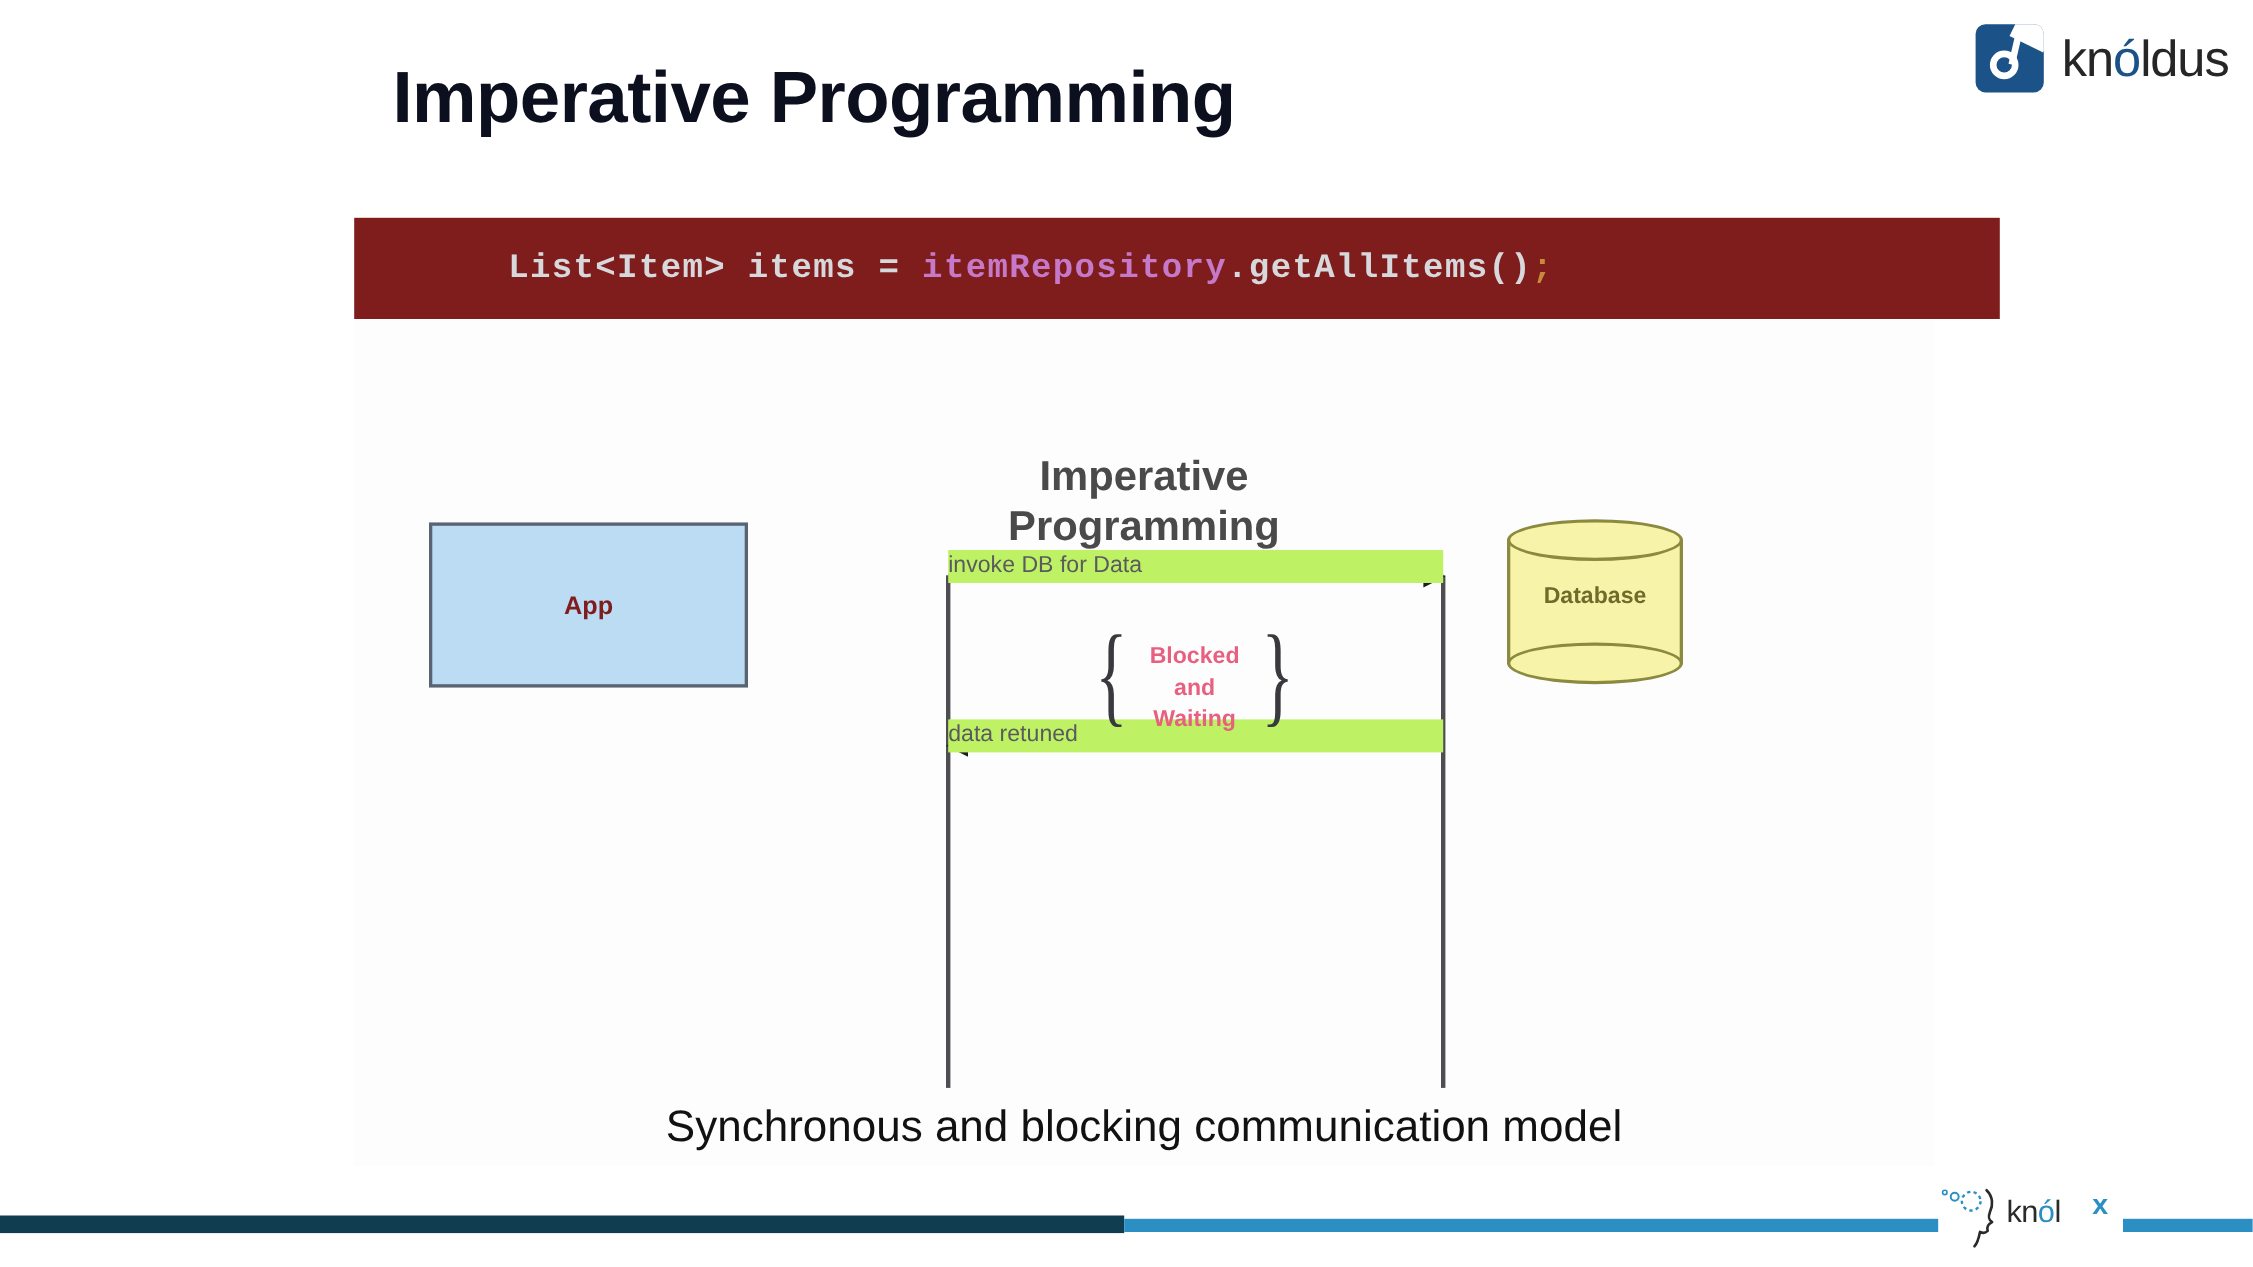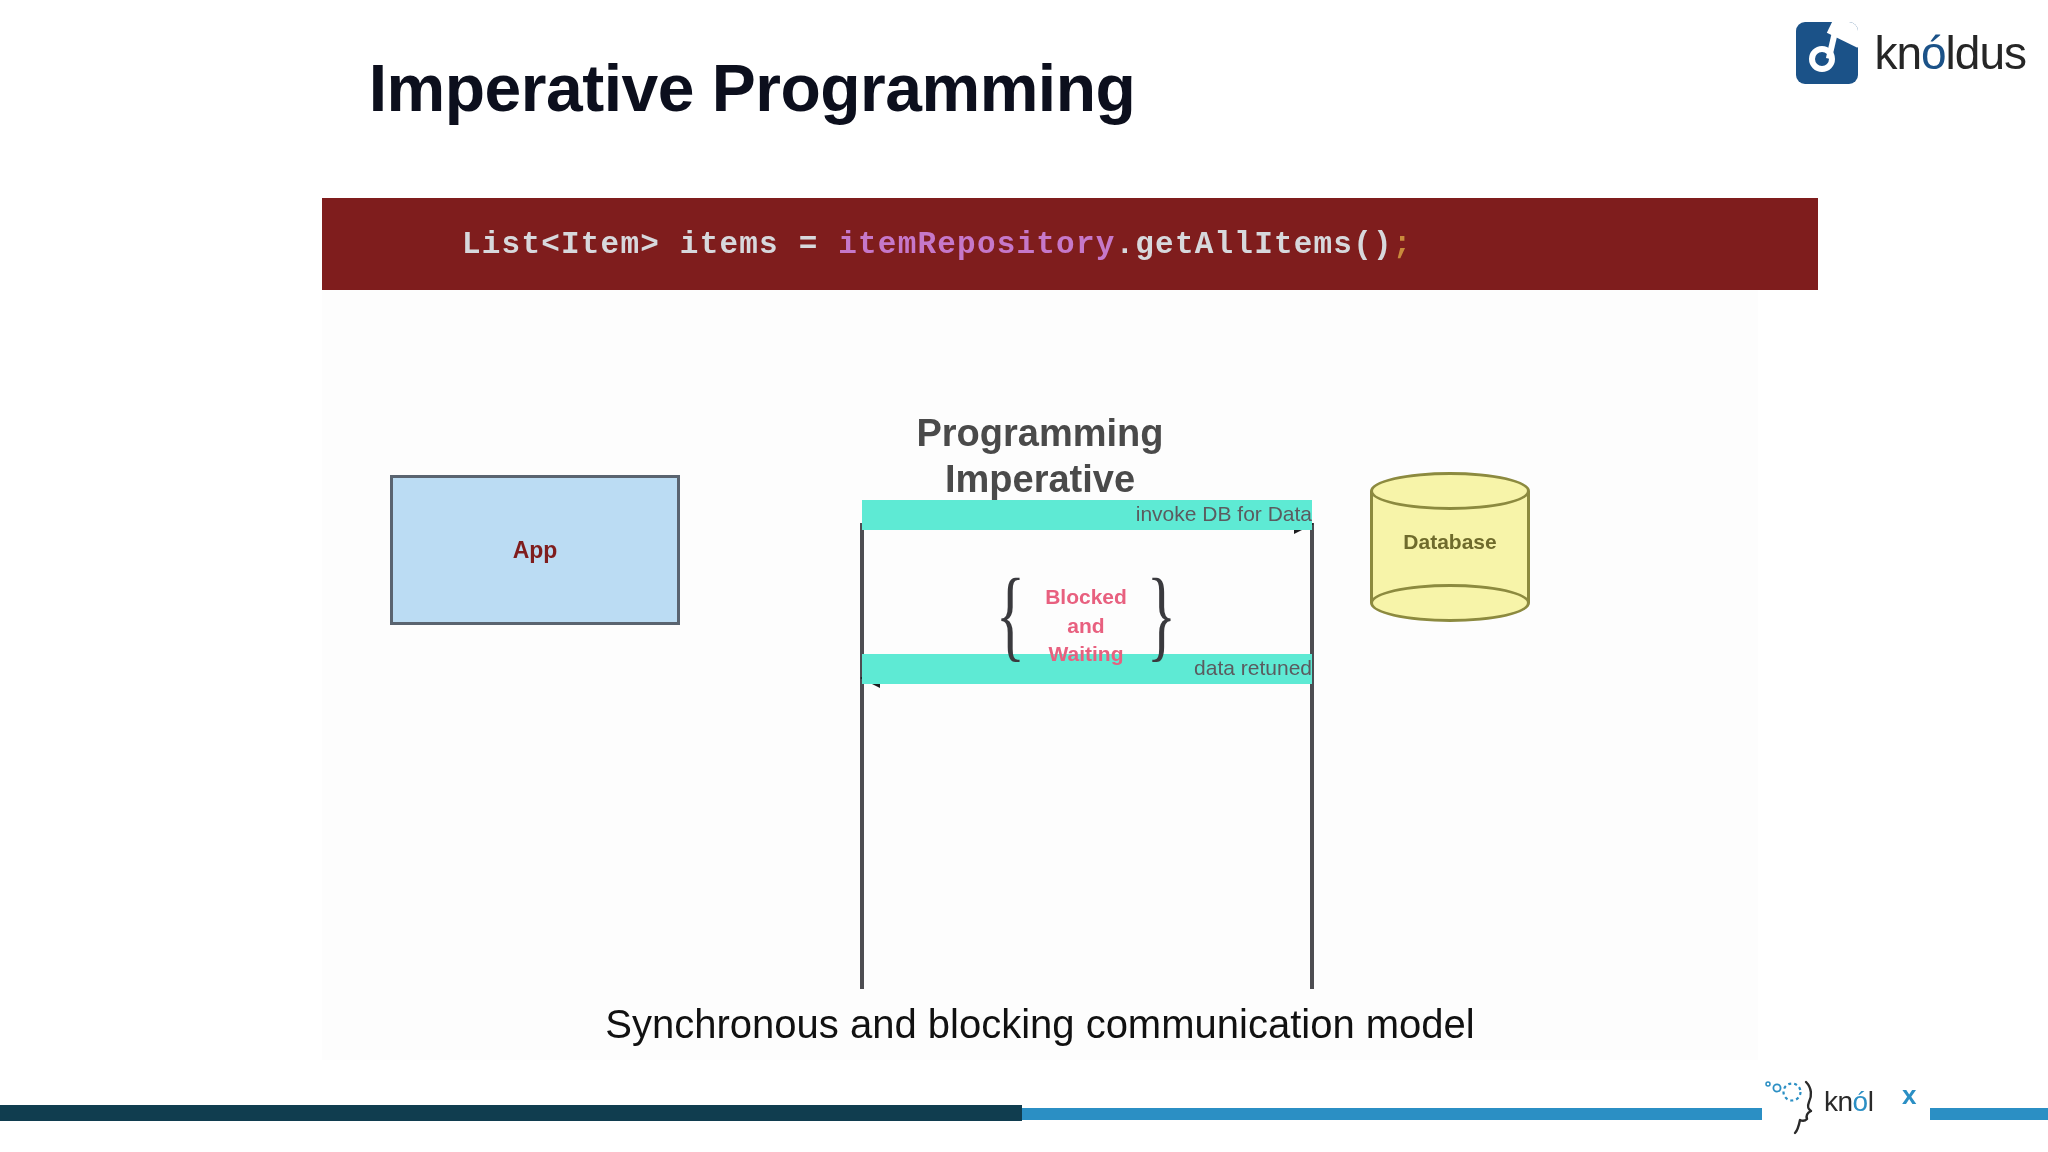--- a/index.html
+++ b/index.html
@@ -22,21 +22,20 @@
     left: 0;
     top: 50px;
     width: 1480px;
     text-align: center;
     font-family: "Liberation Sans", sans-serif;
     font-size: 66px;
     font-weight: bold;
     color: #0c0f1d;
     letter-spacing: -0.5px;
     white-space: nowrap;
-    margin-left: 12px;
   }
 
   
   .brand-logo {
     position: absolute;
     right: 22px;
     top: 22px;
     display: flex;
     align-items: center;
     gap: 16px;
@@ -225,24 +224,24 @@
     top: 0;
     width: 450px;
     height: 3px;
     background: #4a4a4e;
   }
   .msg .msg-label {
     position: absolute;
     top: -22px;
     left: 0;
     width: 450px;
-    text-align: right;
+    text-align: left;
     font-size: 21px;
     color: #5b5b5f;
-    background: #5eead4;
+    background: #bef264;
     padding: 2px 0 4px 0;
   }
   .msg .head {
     position: absolute;
     top: -8px;
     width: 0;
     height: 0;
     border-top: 10px solid transparent;
     border-bottom: 10px solid transparent;
   }
@@ -378,22 +377,22 @@
   <div class="brand-word"><span>kn</span><span class="accent">ó</span><span>ldus</span></div>
 </div>
 
 <div class="code-block">
   <div class="code-line"><span class="tok-plain">List&lt;Item&gt; items = </span><span class="tok-ident">itemRepository</span><span class="tok-plain">.getAllItems()</span><span class="tok-punc">;</span></div>
 </div>
 
 <div class="figure">
 
   <div class="fig-heading">
+    <span>Imperative</span>
     <span>Programming</span>
-    <span>Imperative</span>
   </div>
 
   <div class="lifeline left"></div>
   <div class="lifeline right"></div>
 
   <div class="app-box">App</div>
 
   <div class="db-shape">
     <div class="db-body"></div>
     <div class="db-bottom"></div>

